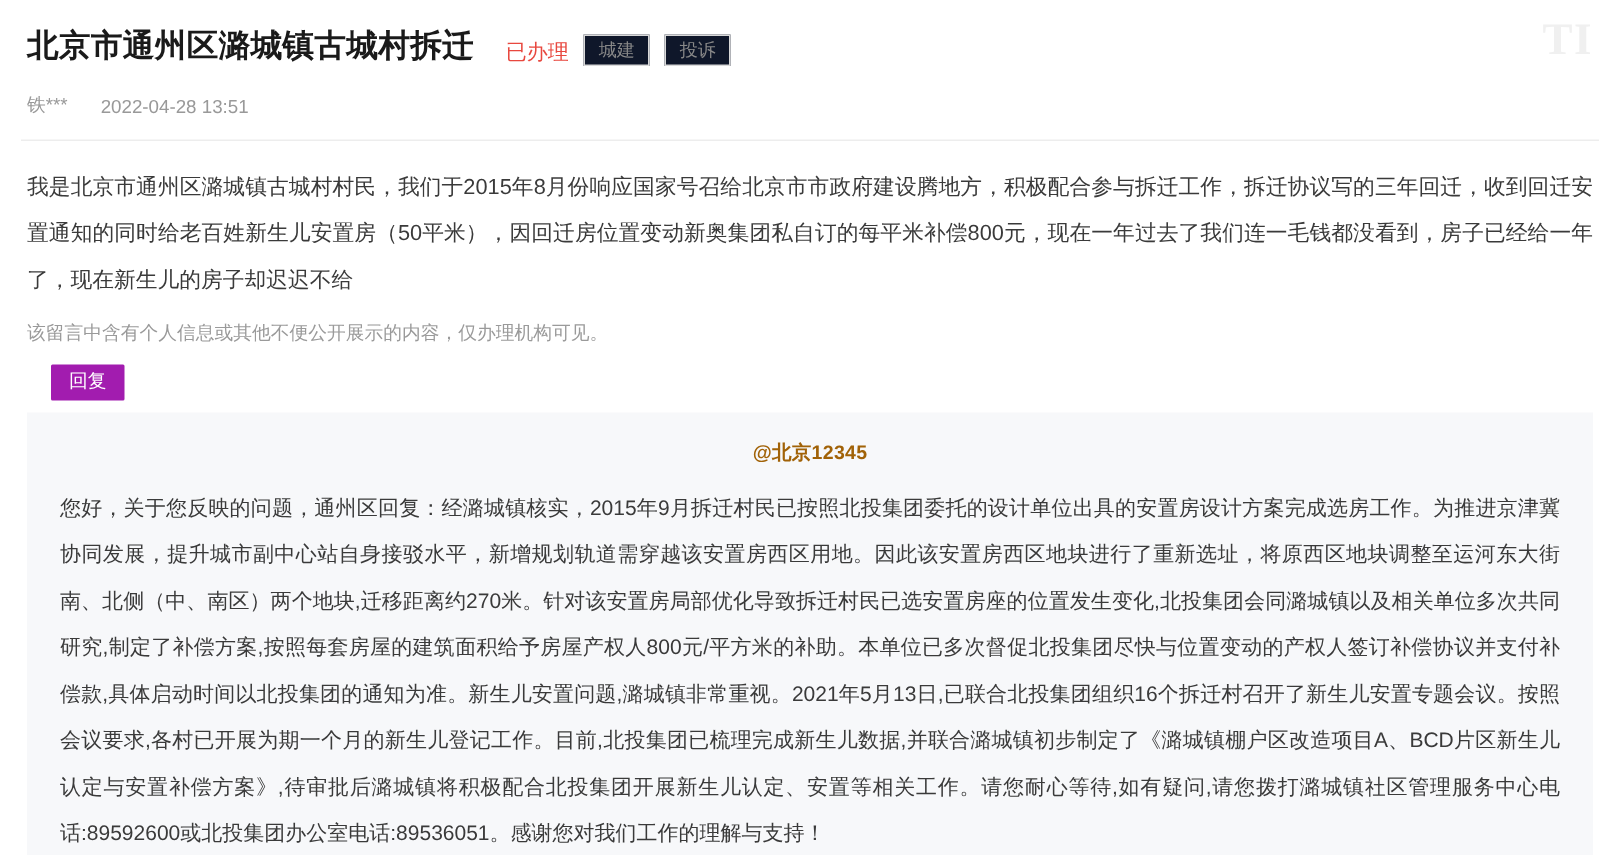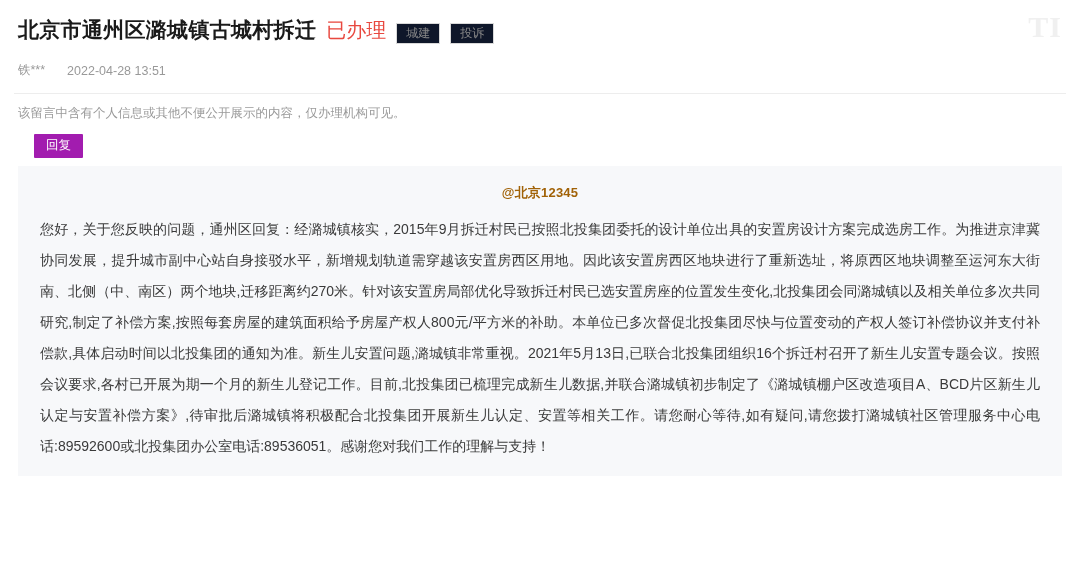--- a/index.html
+++ b/index.html
@@ -39,23 +39,23 @@
     padding-left: 4px;
     gap: 10px;
   }
   .title {
     font-size: 21px;
     font-weight: bold;
     color: #1a1a1a;
     letter-spacing: 0.3px;
   }
   .status {
-    font-size: 20px;
+    font-size: 14px;
     color: #e8483f;
-    margin-left: 0;
+    margin-left: 11px;
   }
   .tag {
     display: inline-block;
     border: 1px solid #d9d9d9;
     color: #888888;
     font-size: 12px;
     padding: 2px 9px 3px 9px;
     line-height: 14px;
     background: #0f172a;
   }
@@ -136,20 +136,21 @@
     <span class="tag">投诉</span>
   </div>
 
   <div class="meta-row">
     <span>铁***</span>
     <span>2022-04-28 13:51</span>
   </div>
 
   <div class="divider"></div>
 
+  <div class="body-text">我是北京市通州区潞城镇古城村村民，我们于2015年8月份响应国家号召给北京市市政府建设腾地方，积极配合参与拆迁工作，拆迁协议写的三年回迁，收到回迁安置通知的同时给老百姓新生儿安置房（50平米），因回迁房位置变动新奥集团私自订的每平米补偿800元，现在一年过去了我们连一毛钱都没看到，房子已经给一年了，现在新生儿的房子却迟迟不给</div>
 
   <div class="notice">该留言中含有个人信息或其他不便公开展示的内容，仅办理机构可见。</div>
 
   <div class="reply-btn">回复</div>
 
   <div class="reply-card">
     <div class="reply-from">@北京12345</div>
     <div class="reply-body">您好，关于您反映的问题，通州区回复：经潞城镇核实，2015年9月拆迁村民已按照北投集团委托的设计单位出具的安置房设计方案完成选房工作。为推进京津冀协同发展，提升城市副中心站自身接驳水平，新增规划轨道需穿越该安置房西区用地。因此该安置房西区地块进行了重新选址，将原西区地块调整至运河东大街南、北侧（中、南区）两个地块,迁移距离约270米。针对该安置房局部优化导致拆迁村民已选安置房座的位置发生变化,北投集团会同潞城镇以及相关单位多次共同研究,制定了补偿方案,按照每套房屋的建筑面积给予房屋产权人800元/平方米的补助。本单位已多次督促北投集团尽快与位置变动的产权人签订补偿协议并支付补偿款,具体启动时间以北投集团的通知为准。新生儿安置问题,潞城镇非常重视。2021年5月13日,已联合北投集团组织16个拆迁村召开了新生儿安置专题会议。按照会议要求,各村已开展为期一个月的新生儿登记工作。目前,北投集团已梳理完成新生儿数据,并联合潞城镇初步制定了《潞城镇棚户区改造项目A、BCD片区新生儿认定与安置补偿方案》,待审批后潞城镇将积极配合北投集团开展新生儿认定、安置等相关工作。请您耐心等待,如有疑问,请您拨打潞城镇社区管理服务中心电话:89592600或北投集团办公室电话:89536051。感谢您对我们工作的理解与支持！</div>
 
   </div>

